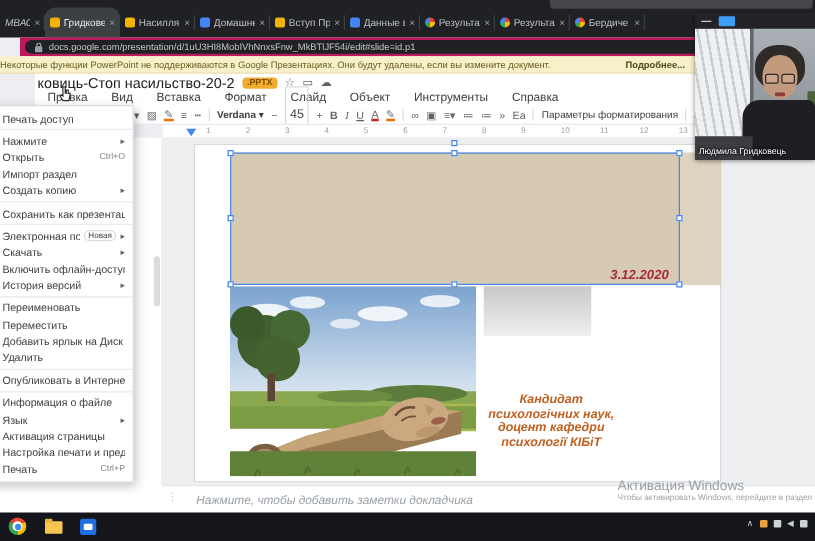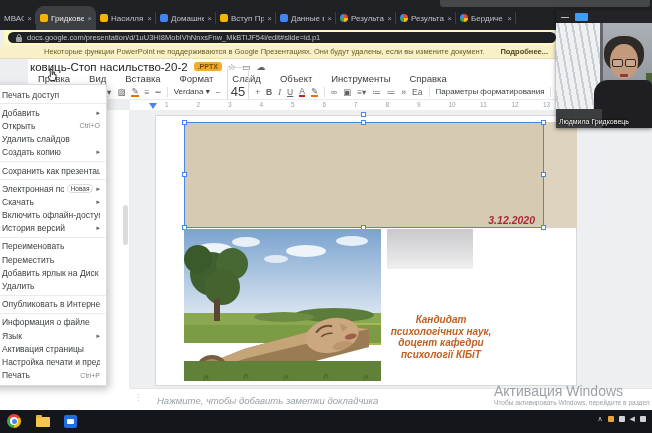--- a/index.html
+++ b/index.html
@@ -4,53 +4,53 @@
 <style>
   html,body{margin:0;padding:0;background:#000;}
   #screen{position:relative;width:652px;height:433px;overflow:hidden;
     font-family:"Liberation Sans","DejaVu Sans",sans-serif;background:#eceef1;}
   
   .tabstrip{position:absolute;left:0;top:0;width:652px;height:30px;background:#202124;}
   .tooltip-frag{position:absolute;left:440px;top:0;width:210px;height:7px;background:#46474b;border-radius:0 0 3px 3px;}
   #tabs{position:absolute;left:0;top:6px;height:24px;display:flex;}
   .tab{position:relative;width:60px;height:24px;display:flex;align-items:center;gap:3px;
      padding:0 4px;box-sizing:border-box;color:#bdc1c6;font-size:8px;border-radius:8px 8px 0 0;}
-  .tab.first{width:36px;}
+  .tab.first{width:36px;font-style:italic;}
   .tab.active{background:#3c4043;color:#e8eaed;}
   .tab:not(.active)::after{content:"";position:absolute;right:0;top:6px;height:12px;width:1px;background:#3c4043;}
   .tlabel{flex:1;white-space:nowrap;overflow:hidden;}
   .tclose{font-size:8px;color:#9aa0a6;}
   .fav{width:8px;height:8px;flex:0 0 8px;border-radius:2px;}
   .fav.slides{background:#f4b400;}
   .fav.docs{background:#4285f4;}
   .fav.google{border-radius:50%;background:conic-gradient(#ea4335 0 25%,#fbbc05 0 50%,#34a853 0 75%,#4285f4 0);}
-  .addressbar{position:absolute;left:4px;top:30px;width:624px;height:15px;background:#fef9c3;}
+  .addressbar{position:absolute;left:16px;top:30px;width:624px;height:15px;background:#be185d;}
   .omnibox{position:absolute;left:4px;top:2px;width:548px;height:11px;background:#202124;border-radius:6px;
      display:flex;align-items:center;gap:5px;padding:0 8px;box-sizing:border-box;}
   .url{font-size:7.5px;color:#c0c4c9;white-space:nowrap;overflow:hidden;}
   .banner{position:absolute;left:0;top:45px;width:652px;height:14px;background:#f8f0c9;border-bottom:1px solid #e8ddb0;
-     display:flex;align-items:center;justify-content:flex-end;padding-right:104px;box-sizing:border-box;gap:16px;}
+     display:flex;align-items:center;justify-content:space-between;padding-right:104px;box-sizing:border-box;gap:16px;}
   .banner-text{font-size:7.5px;color:#6a5d22;white-space:nowrap;}
   .banner-link{font-size:7.5px;color:#4d471c;font-weight:bold;white-space:nowrap;}
   
   .appheader{position:absolute;left:0;top:59px;width:638px;height:25px;background:#fff;margin-left:28px;}
   .doc-row{position:absolute;left:2px;top:1px;height:13px;display:flex;align-items:center;gap:6px;}
   .doc-title{font-size:11.5px;color:#202124;white-space:nowrap;}
   .file-badge{font-size:7px;font-weight:bold;color:#7a4a00;background:#f0ad2d;border-radius:3px;padding:1px 4px;}
   .hicon{font-size:9px;color:#5f6368;}
   .menu-row{position:absolute;left:10px;top:13px;height:12px;display:flex;align-items:center;gap:9px;}
   .menu-item{font-size:9.5px;color:#3c4043;}
   .last-edit{font-size:8.5px;color:#80868b;text-decoration:underline;margin-left:14px;white-space:nowrap;}
   
   .toolbar{position:absolute;left:0;top:84px;width:652px;height:16px;background:#fff;border-bottom:1px solid #e8eaed;
      display:flex;align-items:center;gap:6px;padding-left:102px;box-sizing:border-box;}
   .ticon{font-size:8.5px;color:#5f6368;line-height:10px;white-space:nowrap;}
   .tsep{width:1px;height:10px;background:#e0e0e0;}
-  .fontname{font-size:8px;color:#3c4043;}
-  .sizebox{font-size:13px;color:#3c4043;border:1px solid #dadce0;border-radius:2px;padding:16px 3px;}
+  .fontname{font-size:8px;color:#3c4043;font-weight:bold;}
+  .sizebox{font-size:10px;color:#3c4043;border:1px solid #dadce0;border-radius:2px;padding:16px 3px;}
   .tb-b{font-weight:bold;}
   .tb-i{font-style:italic;font-family:"Liberation Serif",serif;}
   .tb-u{text-decoration:underline;}
   .tb-a{border-bottom:2px solid #c5221f;line-height:8px;}
   .tb-pen{border-bottom:2px solid #e8710a;line-height:8px;}
   .tb-text{font-size:8px;color:#3c4043;white-space:nowrap;}
   .ruler{position:absolute;left:130px;top:100px;width:522px;height:10px;background:#fff;border-bottom:1px solid #e4e6e8;}
   .rnum{position:absolute;top:1px;font-size:6.5px;color:#9aa0a6;}
   .rmarker{position:absolute;left:19px;top:3px;width:0;height:0;border-left:4px solid transparent;
      border-right:4px solid transparent;border-top:6px solid #4285f4;}
@@ -81,21 +81,21 @@
   .slide-author{position:absolute;left:232px;top:118px;width:86px;
      font-weight:600;font-size:13.5px;line-height:1.1;color:#c06020;}
   .slide-cred{position:absolute;left:228px;top:198px;width:114px;text-align:center;
      font-style:italic;font-weight:600;font-size:10px;line-height:1.15;color:#c06020;}
   
   .notesbar{position:absolute;left:130px;top:388px;width:522px;height:24px;background:#fff;border-top:1px solid #e6e6e6;}
   .notes-handle{position:absolute;left:4px;top:4px;font-size:8px;color:#bdc1c6;}
   .notes-text{position:absolute;left:27px;top:6px;font-size:9.5px;color:#9aa0a6;font-style:italic;}
   .notes-left{position:absolute;left:0;top:388px;width:130px;height:24px;background:#fff;}
   .watermark{position:absolute;left:494px;top:383px;width:156px;z-index:40;color:rgba(138,144,150,.85);}
-  .wm-title{font-size:14px;}
+  .wm-title{font-size:11px;}
   .wm-sub{font-size:6.6px;white-space:nowrap;overflow:hidden;}
   .taskbar{position:absolute;left:0;top:410px;width:652px;height:23px;background:#14161b;z-index:60;}
   .tb-chrome{position:absolute;left:7px;top:4px;width:14px;height:14px;border-radius:50%;
      background:conic-gradient(from -60deg,#ea4335 0 33%,#fbbc05 0 66%,#34a853 0);}
   .tb-chrome::before{content:"";position:absolute;left:3px;top:3px;width:8px;height:8px;border-radius:50%;background:#fff;}
   .tb-chrome::after{content:"";position:absolute;left:4.5px;top:4.5px;width:5px;height:5px;border-radius:50%;background:#4285f4;}
   .tb-folder{position:absolute;left:36px;top:7px;width:14px;height:10px;background:#f7c64f;border-radius:1px;}
   .tb-folder::before{content:"";position:absolute;left:0;top:-2px;width:6px;height:3px;background:#e9b53c;border-radius:1px 1px 0 0;}
   .tb-mail{position:absolute;left:64px;top:5px;width:13px;height:13px;background:#1f6fe0;border-radius:2px;}
   .tb-mail::before{content:"";position:absolute;left:3px;top:4px;width:7px;height:5px;background:#fff;border-radius:1px;}
@@ -342,29 +342,29 @@
     <div class="wm-title">Активация Windows</div>
     <div class="wm-sub">Чтобы активировать Windows, перейдите в раздел "Пара</div>
   </div>
 
   <div class="filemenu" id="file-menu">
       <div class="fm-item">
         <span class="fm-label">Печать доступ</span>
       </div>
       <div class="fm-divider"></div>
       <div class="fm-item">
-        <span class="fm-label">Добавить</span>
+        <span class="fm-label">Нажмите</span>
         <span class="fm-arrow">▸</span>
       </div>
       <div class="fm-item">
         <span class="fm-label">Открыть</span>
         <span class="fm-shortcut">Ctrl+O</span>
       </div>
       <div class="fm-item">
-        <span class="fm-label">Удалить слайдов</span>
+        <span class="fm-label">Импорт раздел</span>
       </div>
       <div class="fm-item">
         <span class="fm-label">Создать копию</span>
         <span class="fm-arrow">▸</span>
       </div>
       <div class="fm-divider"></div>
       <div class="fm-item">
         <span class="fm-label">Сохранить как презентацию Google</span>
       </div>
       <div class="fm-divider"></div>

